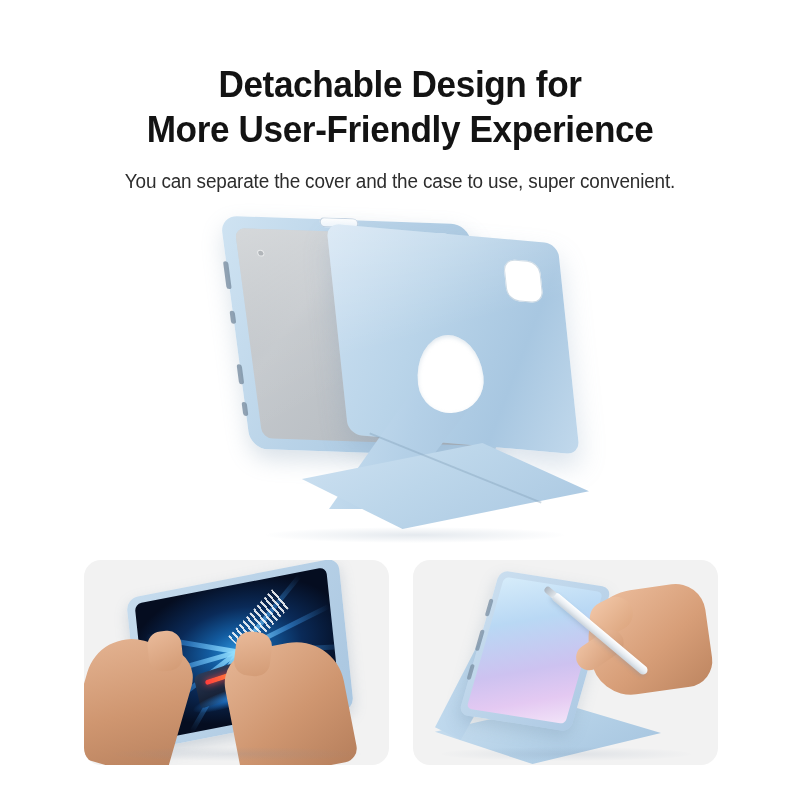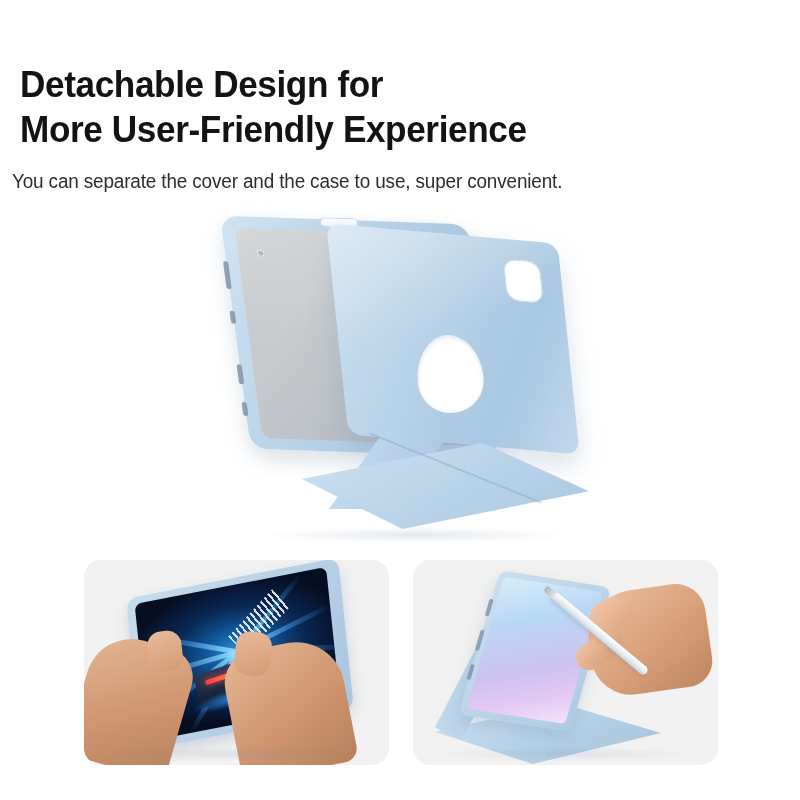--- a/index.html
+++ b/index.html
@@ -19,20 +19,21 @@
     height: 800px;
     background: #ffffff;
   }
 
   
   .header {
     position: absolute;
     top: 62px;
     left: 0;
     width: 800px;
+    text-align: center;
   }
 
   .headline {
     color: #131313;
     font-family: "Liberation Sans", sans-serif;
     font-weight: 700;
     font-size: 37px;
     line-height: 45px;
     letter-spacing: -0.4px;
     transform: scaleX(0.95);

